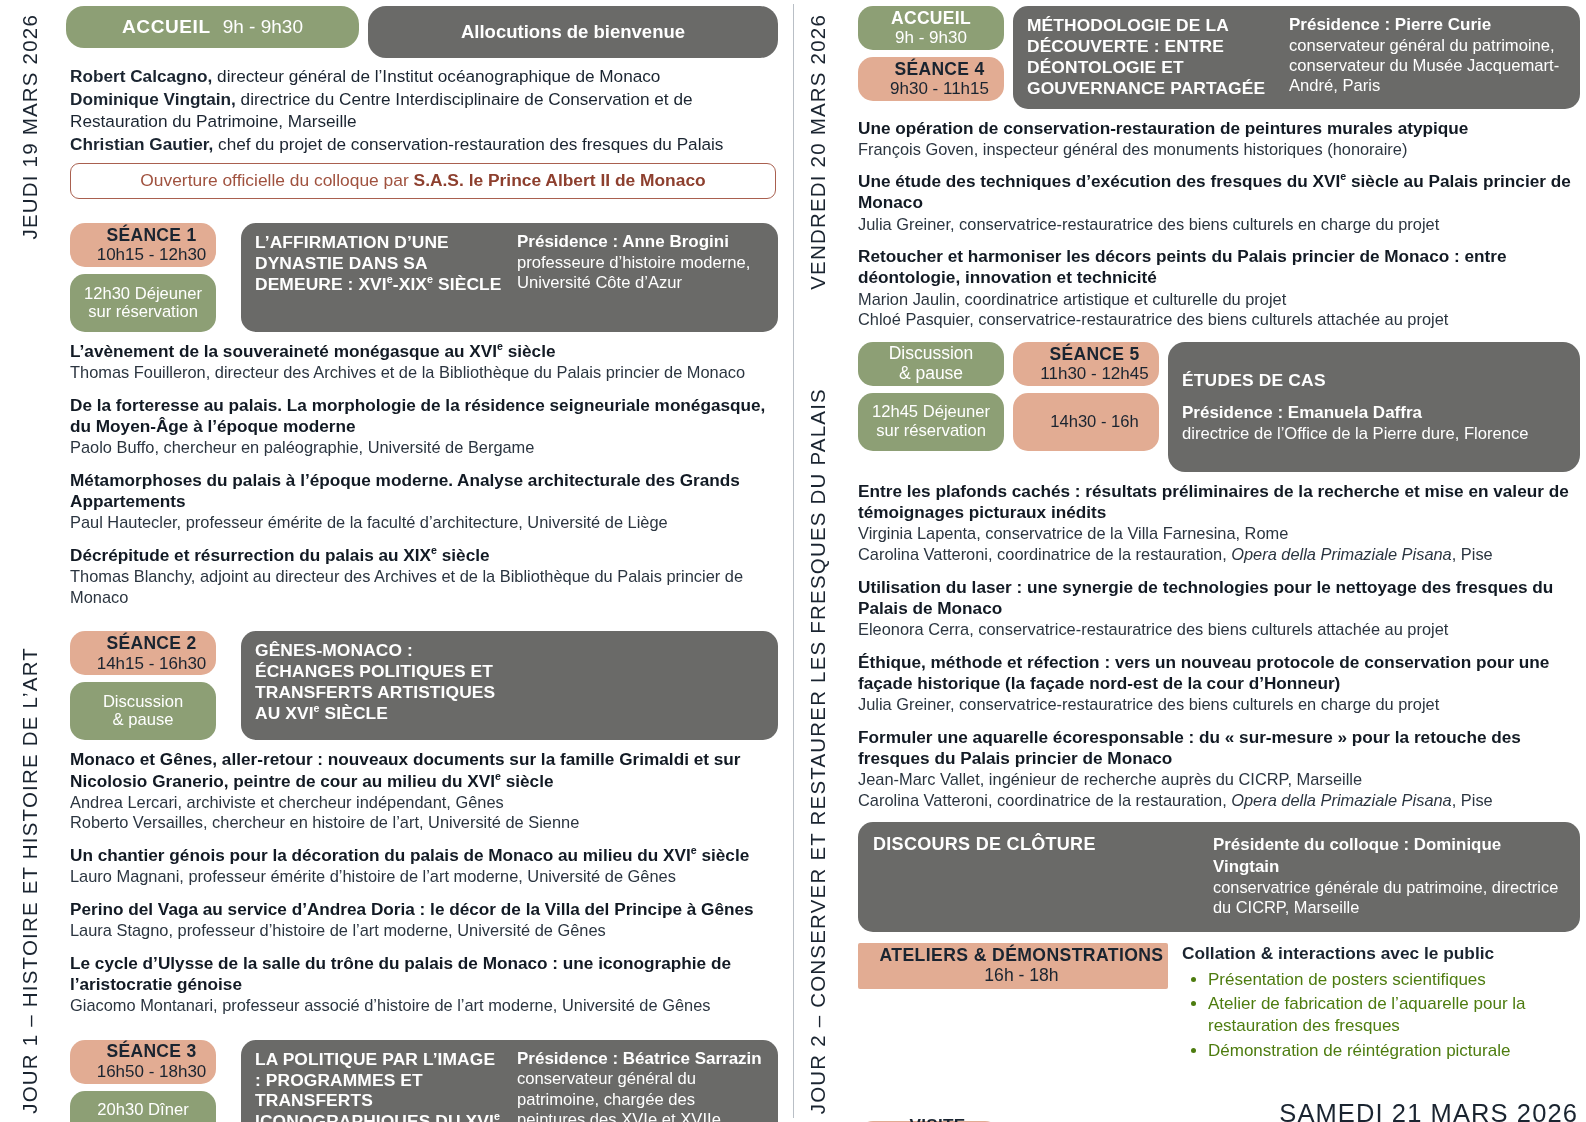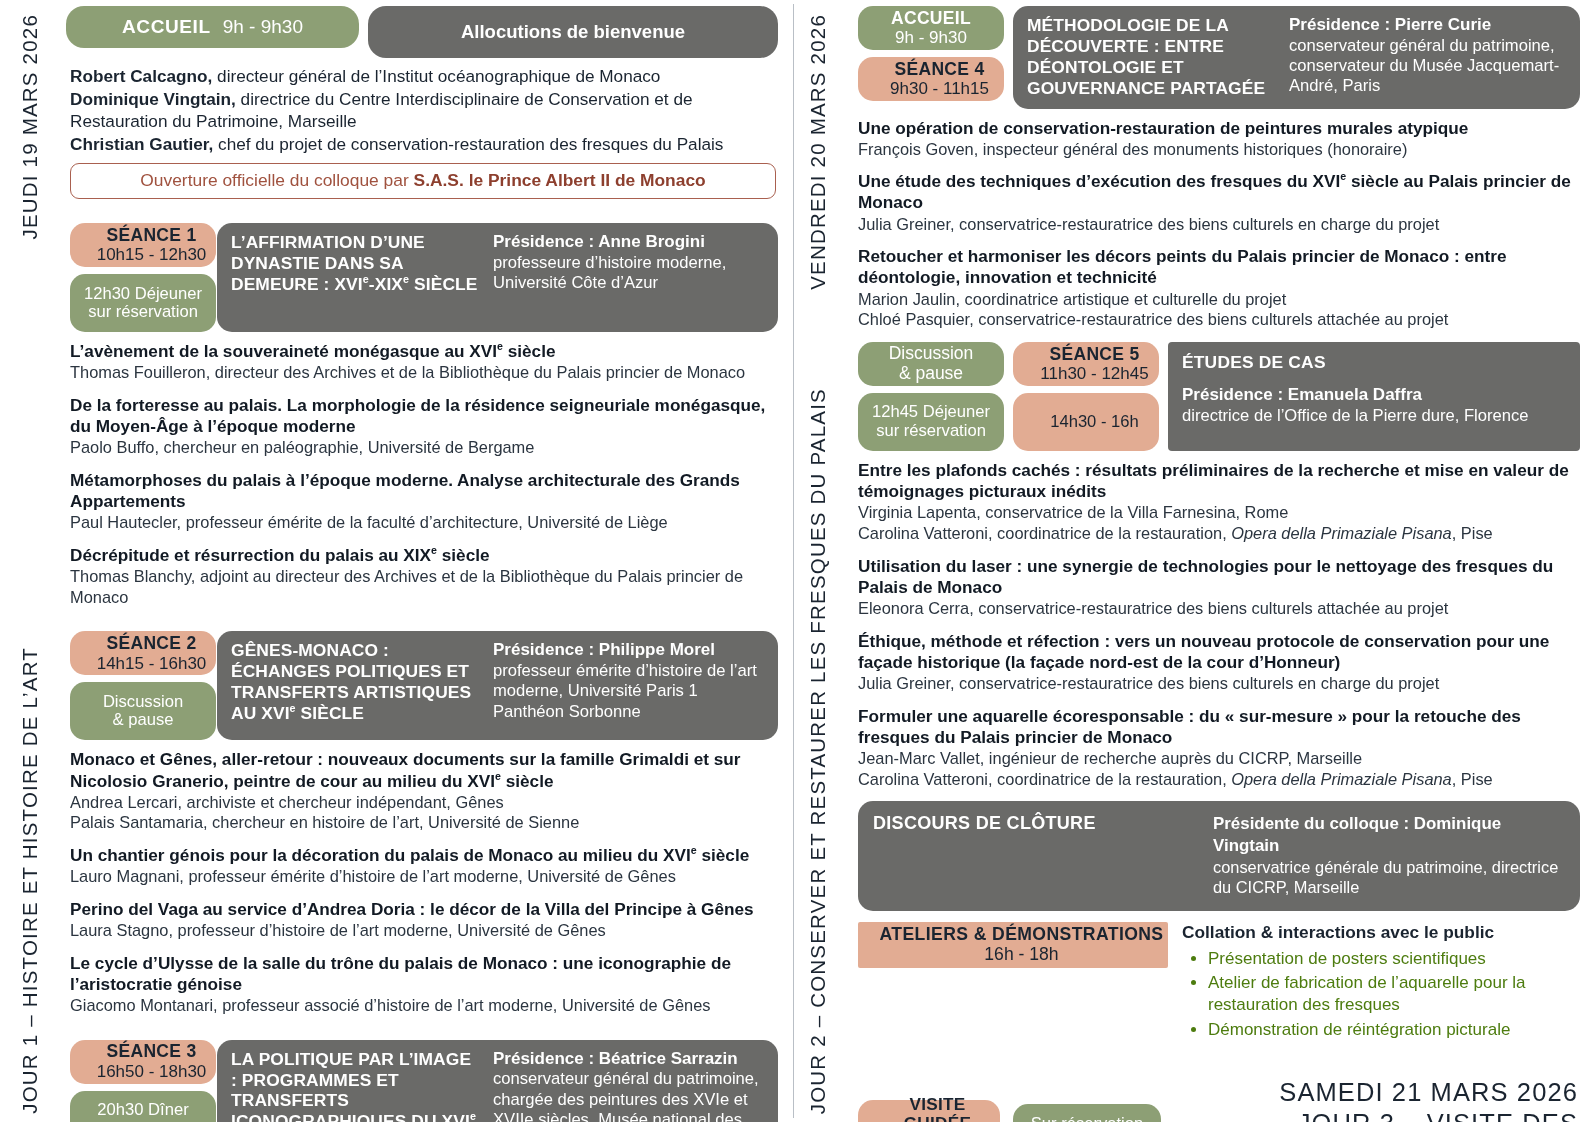--- a/index.html
+++ b/index.html
@@ -118,21 +118,21 @@
     text-align: center;
     font-size: 17.4px;
     color: #a0523f;
     padding: 6px 4px 7px;
   }
   .opening b { color: #8d3f2e; font-weight: bold; }
 
   
   .session {
     display: flex;
-    gap: 1px;
+    gap: 25px;
     margin: 24px 0 0 4px;
     align-items: stretch;
   }
   .session-left {
     flex: 0 0 146px;
     display: flex;
     flex-direction: column;
     gap: 7px;
   }
   .seance-pill {
@@ -203,23 +203,23 @@
   }
   .cluster-col {
     flex: 0 0 146px;
     display: flex;
     flex-direction: column;
     gap: 7px;
   }
   .cluster-box {
     flex: 1 1 auto;
     background: #6a6a68;
-    border-radius: 4px;
+    border-radius: 17px;
     color: #fff;
-    padding: 10px 14px;
+    padding: 28px 14px;
     box-sizing: border-box;
   }
   .cluster-box .cb-title {
     font-size: 17.4px;
     font-weight: bold;
     letter-spacing: .2px;
     margin-bottom: 12px;
   }
   .cluster-box .cb-chair { font-size: 16.6px; line-height: 1.22; }
   .cluster-box .cb-chair b { font-size: 17px; }
@@ -371,32 +371,28 @@
             <span class="s-name">SÉANCE 2</span>
             <span class="s-time">14h15 - 16h30</span>
           </div>
           <div class="pill pill-green note-pill">
             <span>Discussion</span>
             <span>&amp; pause</span>
           </div>
         </div>
         <div class="session-right">
           <div class="sess-title">GÊNES-MONACO : ÉCHANGES POLITIQUES ET TRANSFERTS ARTISTIQUES AU XVI<sup class="ord">e</sup> SIÈCLE</div>
-          <div class="sess-chair">
-            <span class="chair-name">Présidence : Philippe Morel</span>
-            <span>professeur émérite d’histoire de l’art moderne, Université Paris 1 Panthéon Sorbonne</span>
-          </div>
         </div>
       </div>
 
       <div class="talks">
         <div class="talk">
           <div class="talk-title">Monaco et Gênes, aller-retour : nouveaux documents sur la famille Grimaldi et sur Nicolosio Granerio, peintre de cour au milieu du XVI<sup class="ord">e</sup> siècle</div>
           <div class="talk-author">Andrea Lercari, archiviste et chercheur indépendant, Gênes</div>
-          <div class="talk-author">Palais Santamaria, chercheur en histoire de l’art, Université de Sienne</div>
+          <div class="talk-author">Roberto Versailles, chercheur en histoire de l’art, Université de Sienne</div>
         </div>
         <div class="talk">
           <div class="talk-title">Un chantier génois pour la décoration du palais de Monaco au milieu du XVI<sup class="ord">e</sup> siècle</div>
           <div class="talk-author">Lauro Magnani, professeur émérite d’histoire de l’art moderne, Université de Gênes</div>
         </div>
         <div class="talk">
           <div class="talk-title">Perino del Vaga au service d’Andrea Doria : le décor de la Villa del Principe à Gênes</div>
           <div class="talk-author">Laura Stagno, professeur d’histoire de l’art moderne, Université de Gênes</div>
         </div>
         <div class="talk">

